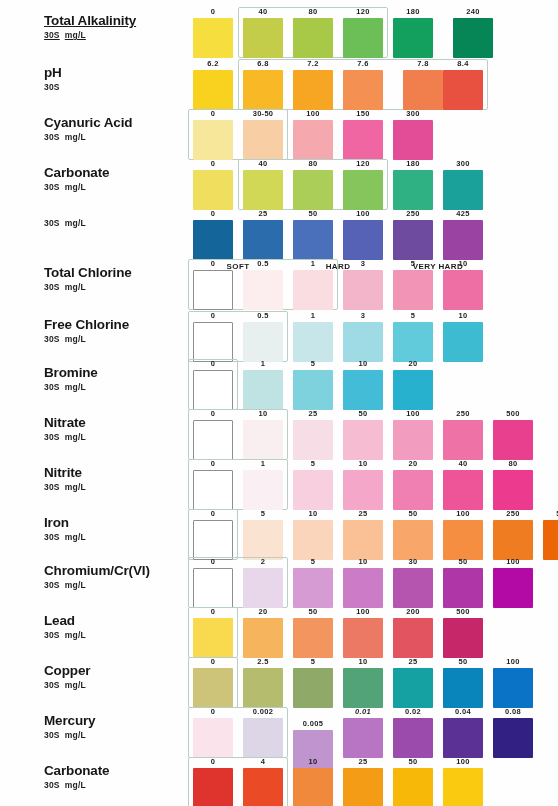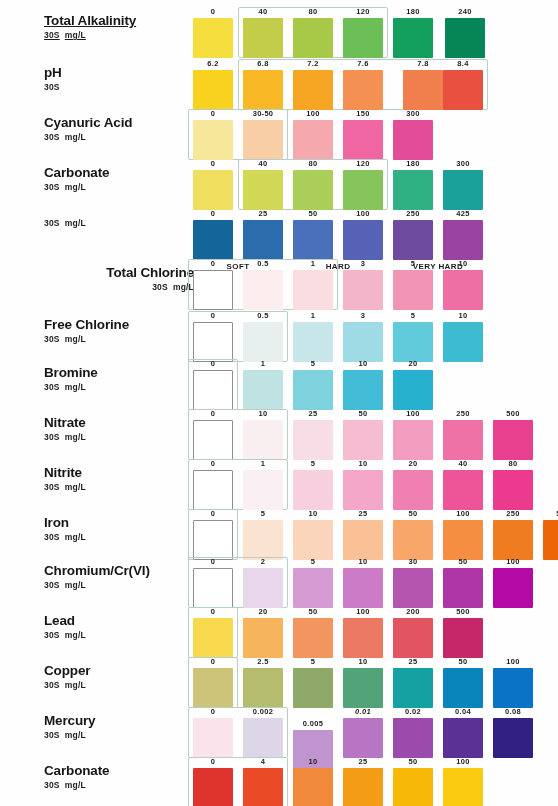--- a/index.html
+++ b/index.html
@@ -123,21 +123,21 @@
           <div class="swatch-box" style="background: rgb(167, 201, 71);"></div>
         </div>
         <div class="swatch-cell" style="left: 150px;">
           <div class="swatch-value">120</div>
           <div class="swatch-box" style="background: rgb(108, 190, 86);"></div>
         </div>
         <div class="swatch-cell" style="left: 200px;">
           <div class="swatch-value">180</div>
           <div class="swatch-box" style="background: rgb(19, 160, 94);"></div>
         </div>
-        <div class="swatch-cell" style="left: 252px;">
+        <div class="swatch-cell" style="left: 260px;">
           <div class="swatch-value">240</div>
           <div class="swatch-box" style="background: rgb(6, 133, 86);"></div>
         </div>
       </div>
     </div>
     <div class="param-row" style="top: 58px; height: 50px;">
       <div class="label-block" style="top: 8px;">
         <div class="param-name">pH</div>
         <div class="param-units"><span>30S</span><span class="u-sep"></span><span></span></div>
       </div>
@@ -259,21 +259,21 @@
         <div class="swatch-cell" style="left: 250px;">
           <div class="swatch-value">425</div>
           <div class="swatch-box" style="background: rgb(154, 67, 163);"></div>
         </div>
         <div class="scale-note" style="left: 0px; width: 90px; top: 54px;">SOFT</div>
         <div class="scale-note" style="left: 100px; width: 90px; top: 54px;">HARD</div>
         <div class="scale-note" style="left: 200px; width: 90px; top: 54px;">VERY HARD</div>
       </div>
     </div>
     <div class="param-row" style="top: 258px; height: 50px;">
-      <div class="label-block" style="top: 8px; text-align: right;">
+      <div class="label-block" style="top: 8px;">
         <div class="param-name">Total Chlorine</div>
         <div class="param-units"><span>30S</span><span class="u-sep"></span><span>mg/L</span></div>
       </div>
       <div class="swatch-strip" style="left: 193px; width: 300px;">
         <div class="highlight-frame" style="left: -5px; width: 150px; height: 51px;"></div>
         <div class="swatch-cell" style="left: 0px;">
           <div class="swatch-value">0</div>
           <div class="swatch-box empty"></div>
         </div>
         <div class="swatch-cell" style="left: 50px;">

